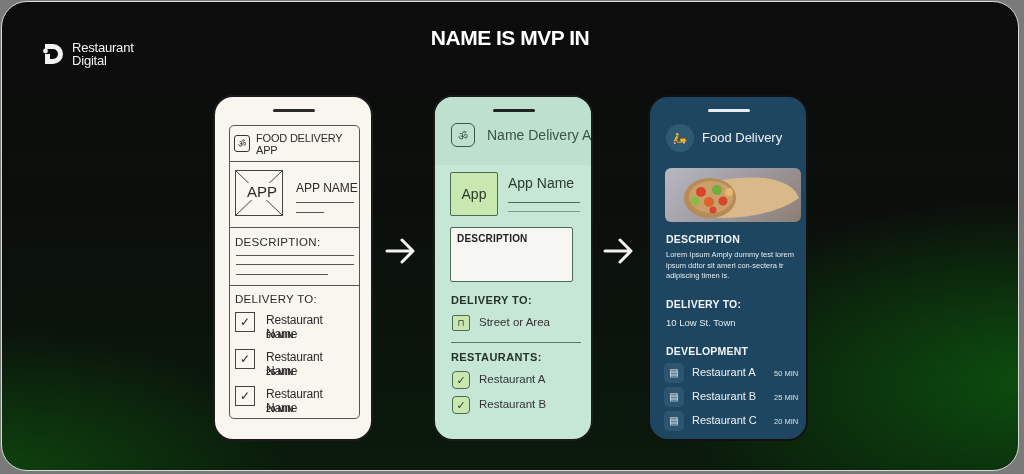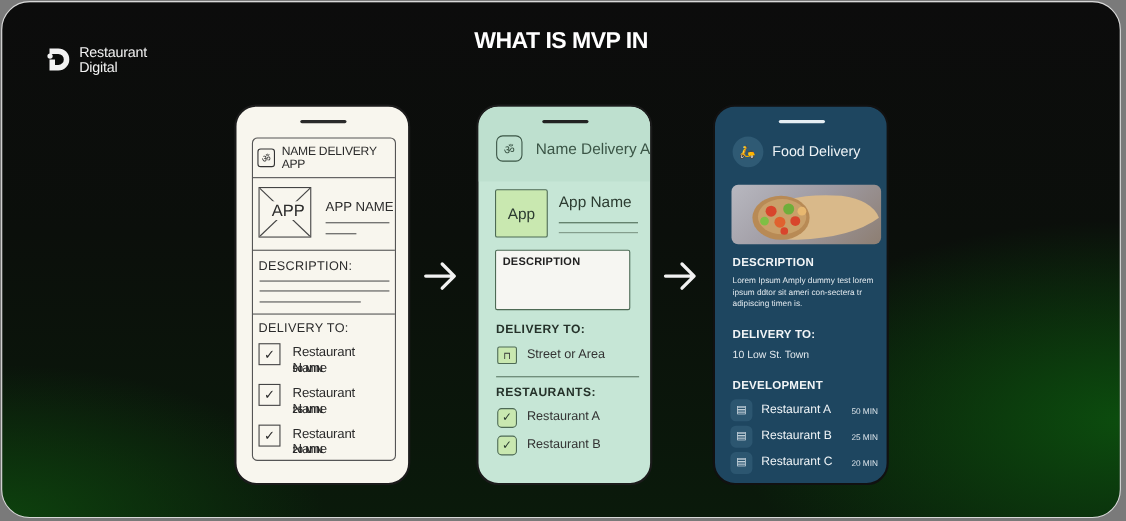--- a/index.html
+++ b/index.html
@@ -75,28 +75,28 @@
     <svg class="logo-mark" width="28" height="28" viewBox="0 0 28 28">
       <path d="M5 4 H13 A10 10 0 0 1 13 24 H5 V14 H10 V19 H13 A5 5 0 0 0 13 9 H5 Z" fill="#f2f2f2"></path>
       <circle cx="5.5" cy="11" r="2.4" fill="#f2f2f2"></circle>
     </svg>
     <div>
       <div class="logo-text">Restaurant</div>
       <div class="logo-text">Digital</div>
     </div>
   </div>
 
-  <div class="title1">WHAT IS MVP IN</div>
+  <div class="title1">NAME IS MVP IN</div>
 
   <div class="phone p1">
     <div class="notch"></div>
     <div class="inner">
       <div class="hdr">
         <div class="hdr-icon">ॐ</div>
-        <div class="hdr-title">NAME DELIVERY APP</div>
+        <div class="hdr-title">FOOD DELIVERY APP</div>
       </div>
       <div class="ph">
         <svg width="46" height="44">
             <line x1="0" y1="0" x2="46" y2="44" stroke="#444" stroke-width="1"></line>
             <line x1="46" y1="0" x2="0" y2="44" stroke="#444" stroke-width="1"></line>
           </svg>
         <span style="background:#f8f6ee;margin:0 auto;width:34px;left:6px;">APP</span>
       </div>
       <div class="appname">APP NAME</div>
       <div class="line" style="left:66px;top:76px;width:58px;"></div>

